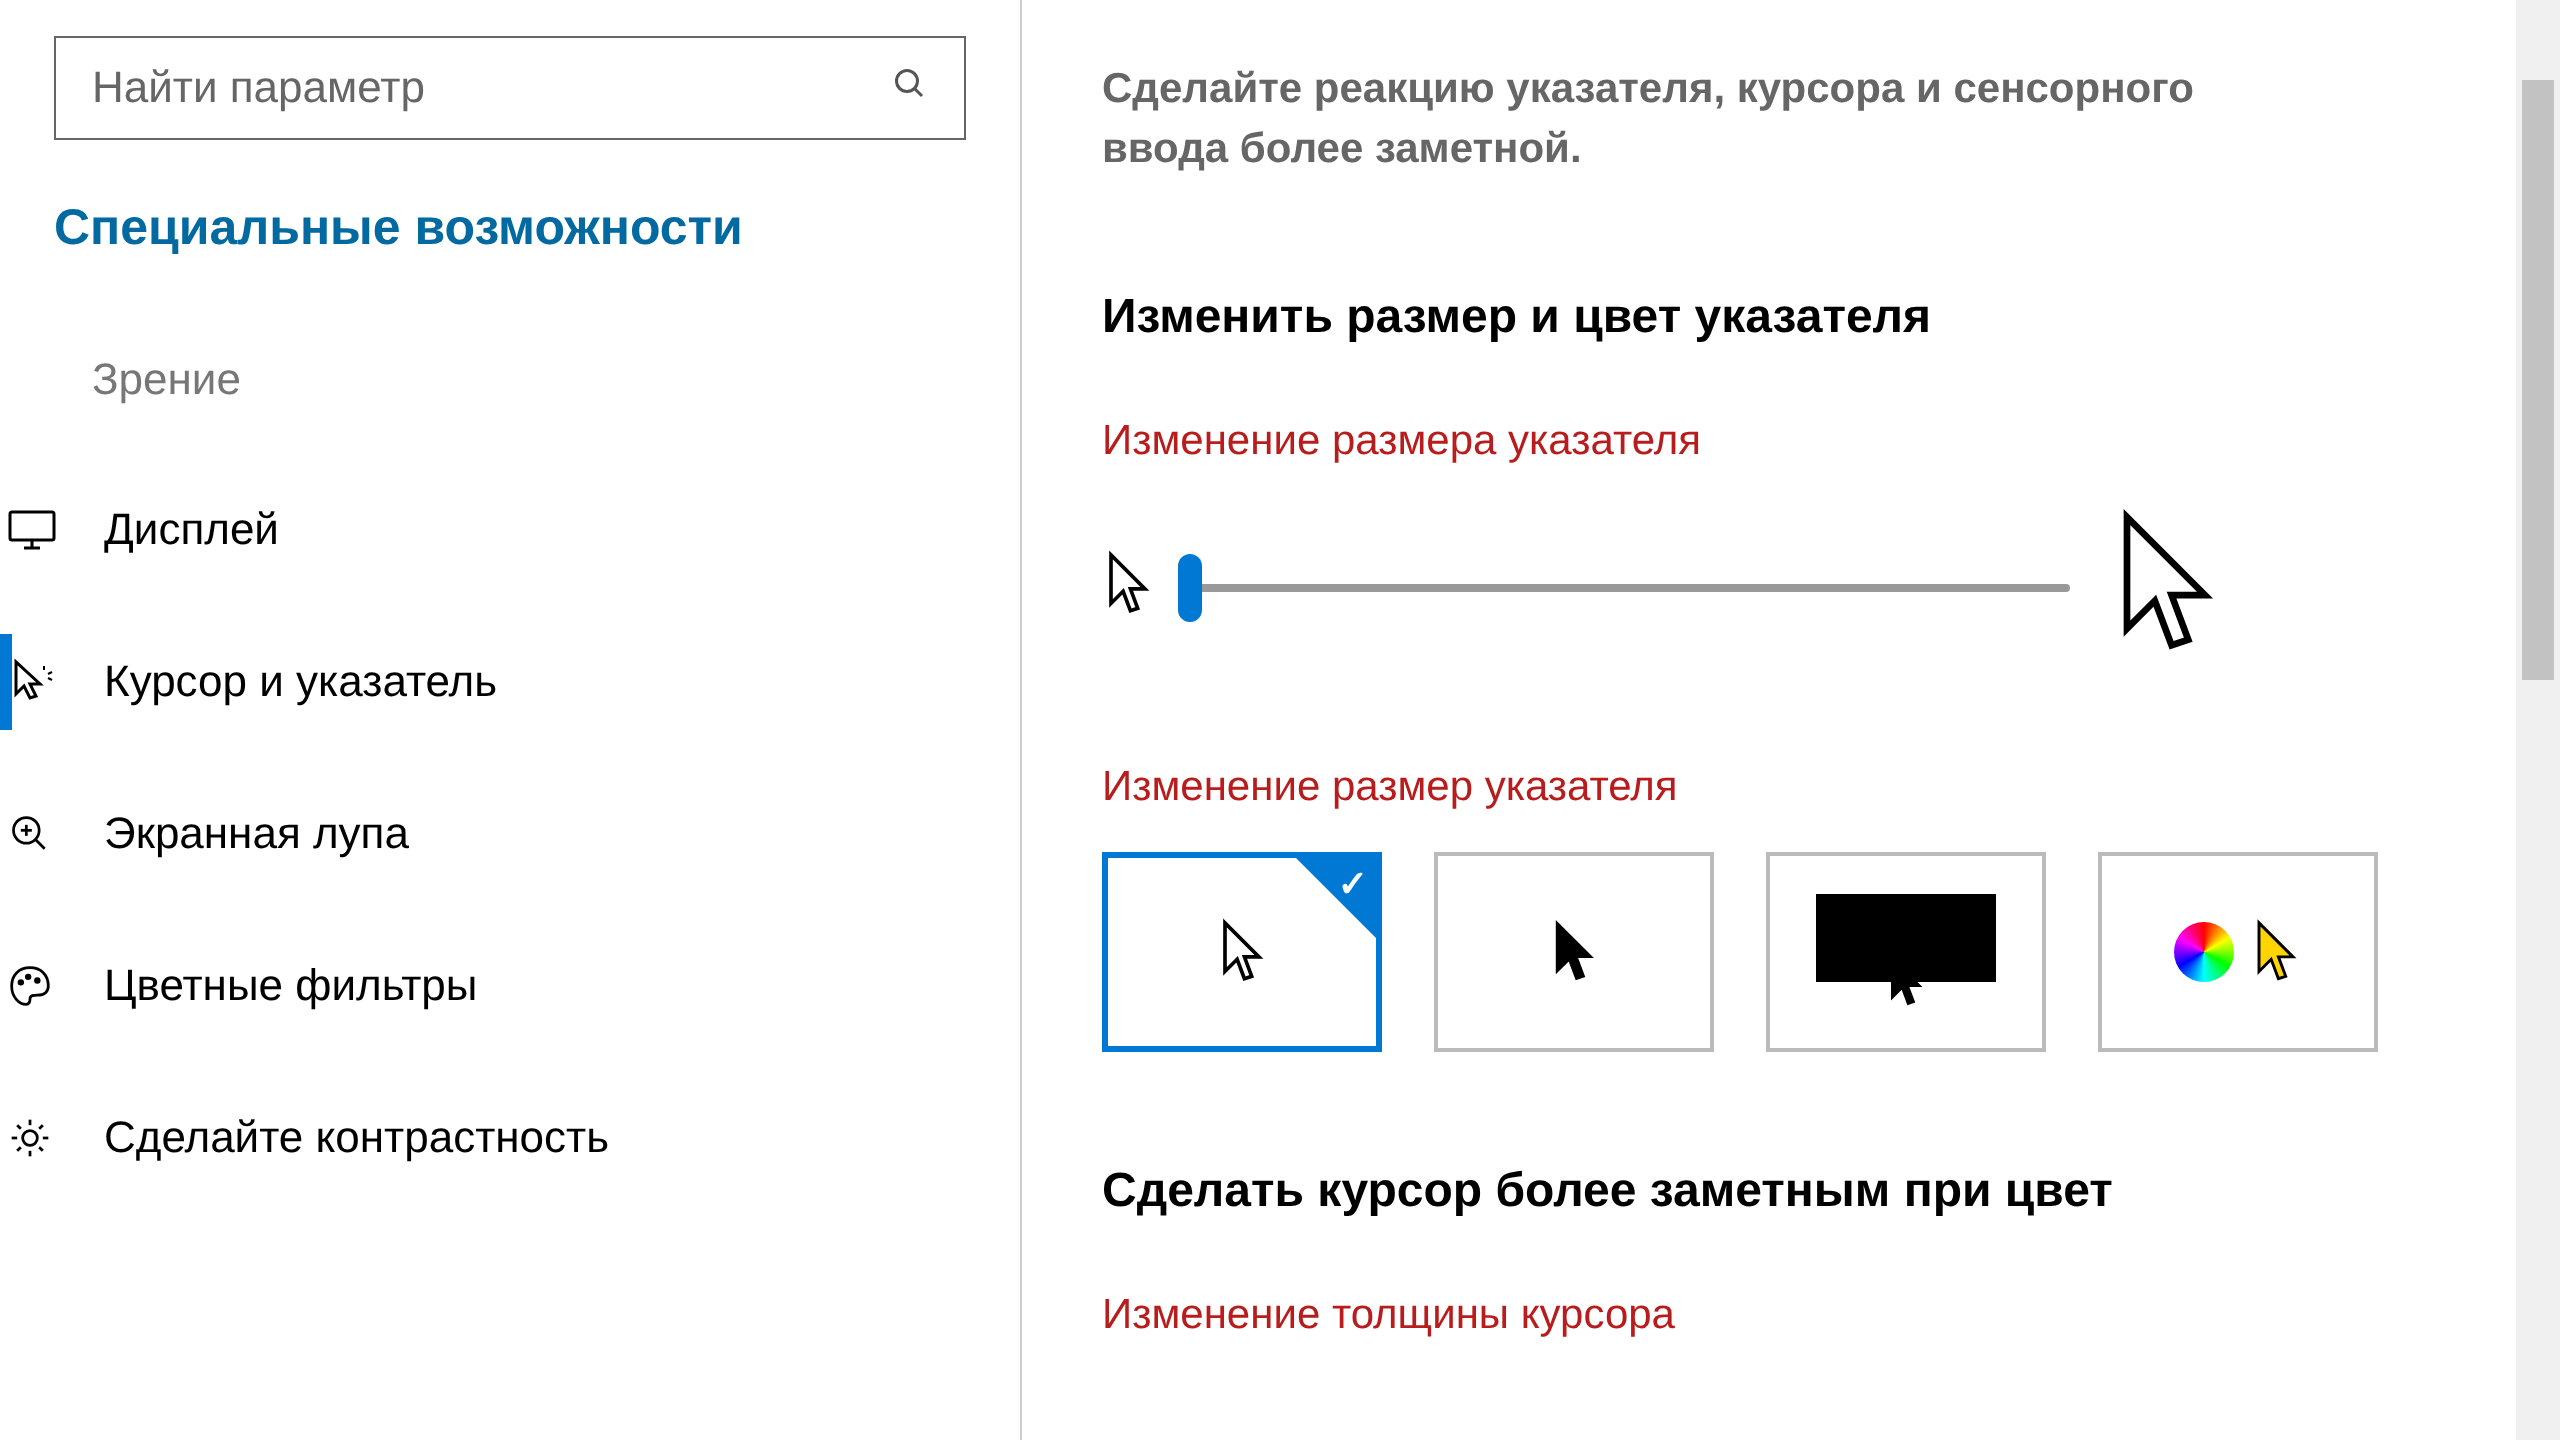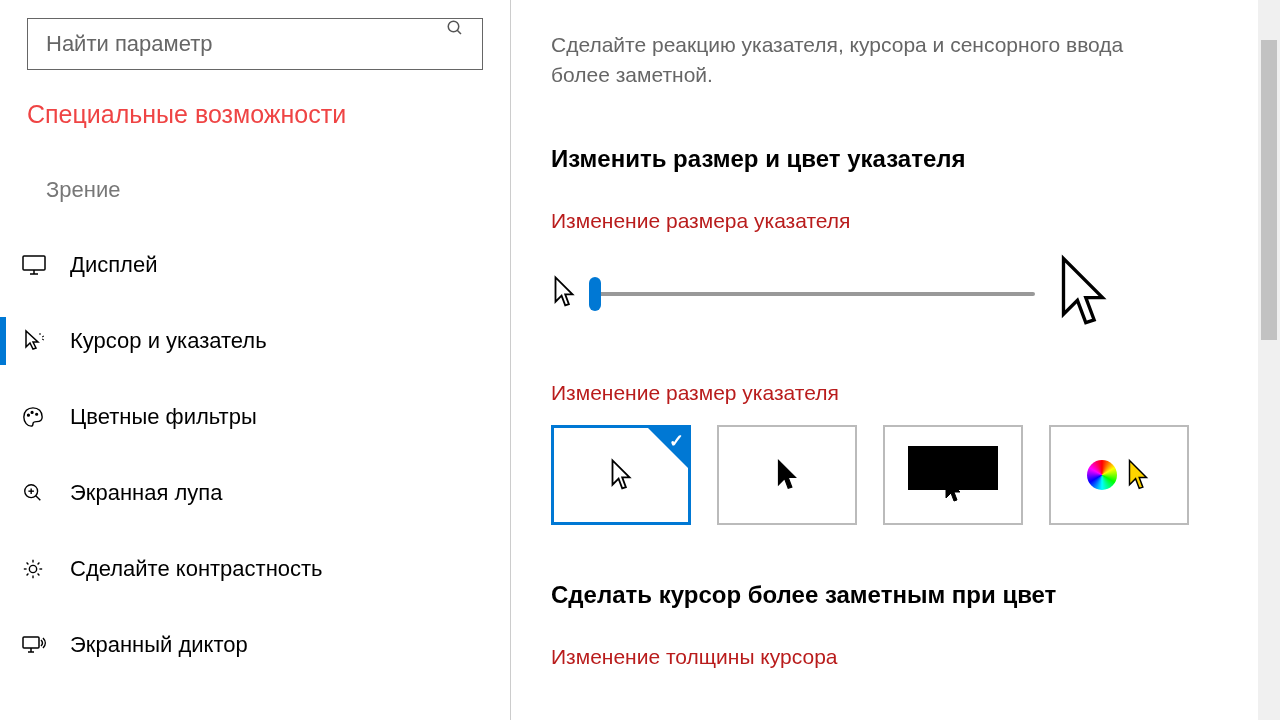--- a/index.html
+++ b/index.html
@@ -17,50 +17,51 @@
     height: 100%;
     border-right: 1px solid #ccc;
     padding-top: 18px;
     position: relative;
   }
   .search-box {
     margin: 0 27px 30px 27px;
     height: 52px;
     border: 1px solid #666;
     display: flex;
+    align-items: center;
     padding: 0 18px;
     background: #fff;
   }
   .search-box input {
     flex: 1;
     border: none;
     outline: none;
     font-size: 22px;
     color: #555;
     background: transparent;
   }
   .search-box input::placeholder { color: #666; }
   .search-icon { color: #555; }
   .category-title {
     font-size: 25px;
-    font-weight: 400;
+    font-weight: 700;
     padding: 0 27px 48px 27px;
-    color: #ef4444;
+    color: #0369a1;
   }
   .group-label {
     font-size: 22px;
     color: #777;
     padding: 0 27px 24px 27px;
     margin-left: 19px;
   }
   .nav-item {
     display: flex;
     align-items: center;
     height: 76px;
-    padding-left: 22px;
+    padding-left: 4px;
     cursor: pointer;
     position: relative;
   }
   .nav-item.active::before {
     content: "";
     position: absolute;
     left: 0;
     top: 14px;
     bottom: 14px;
     width: 6px;
@@ -99,20 +100,21 @@
     top: 40px;
     height: 300px;
     background: #c2c2c2;
   }
   .intro {
     font-size: 21px;
     color: #666;
     line-height: 1.45;
     margin-bottom: 54px;
     max-width: 610px;
+    font-weight: bold;
   }
   .section-title {
     font-size: 24px;
     font-weight: 600;
     margin-bottom: 36px;
     color: #000;
   }
   .setting-label {
     font-size: 21px;
     color: #b91c1c;
@@ -234,70 +236,58 @@
         <path d="M4 2 L4 18 L8 14 L11 20 L14 19 L11 13 L16 13 Z"></path>
         <path d="M18 6 L18 4 M20 8 L22 7 M20 10 L22 11" stroke-width="1"></path>
       </svg>
     </span>
     <span class="nav-label">Курсор и указатель</span>
   </div>
 
   <div class="nav-item">
     <span class="nav-icon">
       <svg width="22" height="22" viewBox="0 0 24 24" fill="none" stroke="#000" stroke-width="1.5">
+        <circle cx="10" cy="10" r="7"></circle>
+          <line x1="20" y1="20" x2="15" y2="15"></line>
+        <line x1="7" y1="10" x2="13" y2="10"></line>
+          <line x1="10" y1="7" x2="10" y2="13"></line>
+      </svg>
+    </span>
+    <span class="nav-label">Экранная лупа</span>
+  </div>
+
+  <div class="nav-item">
+    <span class="nav-icon">
+      <svg width="22" height="22" viewBox="0 0 24 24" fill="none" stroke="#000" stroke-width="1.5">
         <path d="M12 2 C6 2 2 6 2 12 C2 18 6 22 10 22 C12 22 12 20 12 19 C12 17 14 17 16 17 C20 17 22 15 22 12 C22 6 18 2 12 2 Z"></path>
         <circle cx="7" cy="10" r="1" fill="#000"></circle>
           <circle cx="11" cy="7" r="1" fill="#000"></circle>
           <circle cx="16" cy="9" r="1" fill="#000"></circle>
       </svg>
     </span>
     <span class="nav-label">Цветные фильтры</span>
-  </div>
-
-  <div class="nav-item">
-    <span class="nav-icon">
-      <svg width="22" height="22" viewBox="0 0 24 24" fill="none" stroke="#000" stroke-width="1.5">
-        <circle cx="10" cy="10" r="7"></circle>
-          <line x1="20" y1="20" x2="15" y2="15"></line>
-        <line x1="7" y1="10" x2="13" y2="10"></line>
-          <line x1="10" y1="7" x2="10" y2="13"></line>
-      </svg>
-    </span>
-    <span class="nav-label">Экранная лупа</span>
   </div>
 
   <div class="nav-item">
     <span class="nav-icon">
       <svg width="22" height="22" viewBox="0 0 24 24" fill="none" stroke="#000" stroke-width="1.5">
         <circle cx="12" cy="12" r="4"></circle>
         <line x1="12" y1="2" x2="12" y2="5"></line>
           <line x1="12" y1="19" x2="12" y2="22"></line>
         <line x1="2" y1="12" x2="5" y2="12"></line>
           <line x1="19" y1="12" x2="22" y2="12"></line>
         <line x1="5" y1="5" x2="7" y2="7"></line>
           <line x1="17" y1="17" x2="19" y2="19"></line>
         <line x1="5" y1="19" x2="7" y2="17"></line>
           <line x1="17" y1="7" x2="19" y2="5"></line>
       </svg>
     </span>
     <span class="nav-label">Сделайте контрастность</span>
   </div>
 
-  <div class="nav-item">
-    <span class="nav-icon">
-      <svg width="24" height="22" viewBox="0 0 24 22" fill="none" stroke="#000" stroke-width="1.5">
-        <rect x="1" y="3" width="16" height="11" rx="1"></rect>
-          <line x1="6" y1="18" x2="12" y2="18"></line>
-          <line x1="9" y1="14" x2="9" y2="18"></line>
-        <path d="M19 6 C21 8 21 10 19 12"></path>
-          <path d="M21 4 C24 7 24 11 21 14"></path>
-      </svg>
-    </span>
-    <span class="nav-label">Экранный диктор</span>
-  </div>
 </div>
 
 <div class="main">
   <div class="intro">Сделайте реакцию указателя, курсора и сенсорного ввода более заметной.</div>
 
   <div class="section-title">Изменить размер и цвет указателя</div>
 
   <div class="setting-label">Изменение размера указателя</div>
   <div class="size-row">
     <span class="cursor-small">

